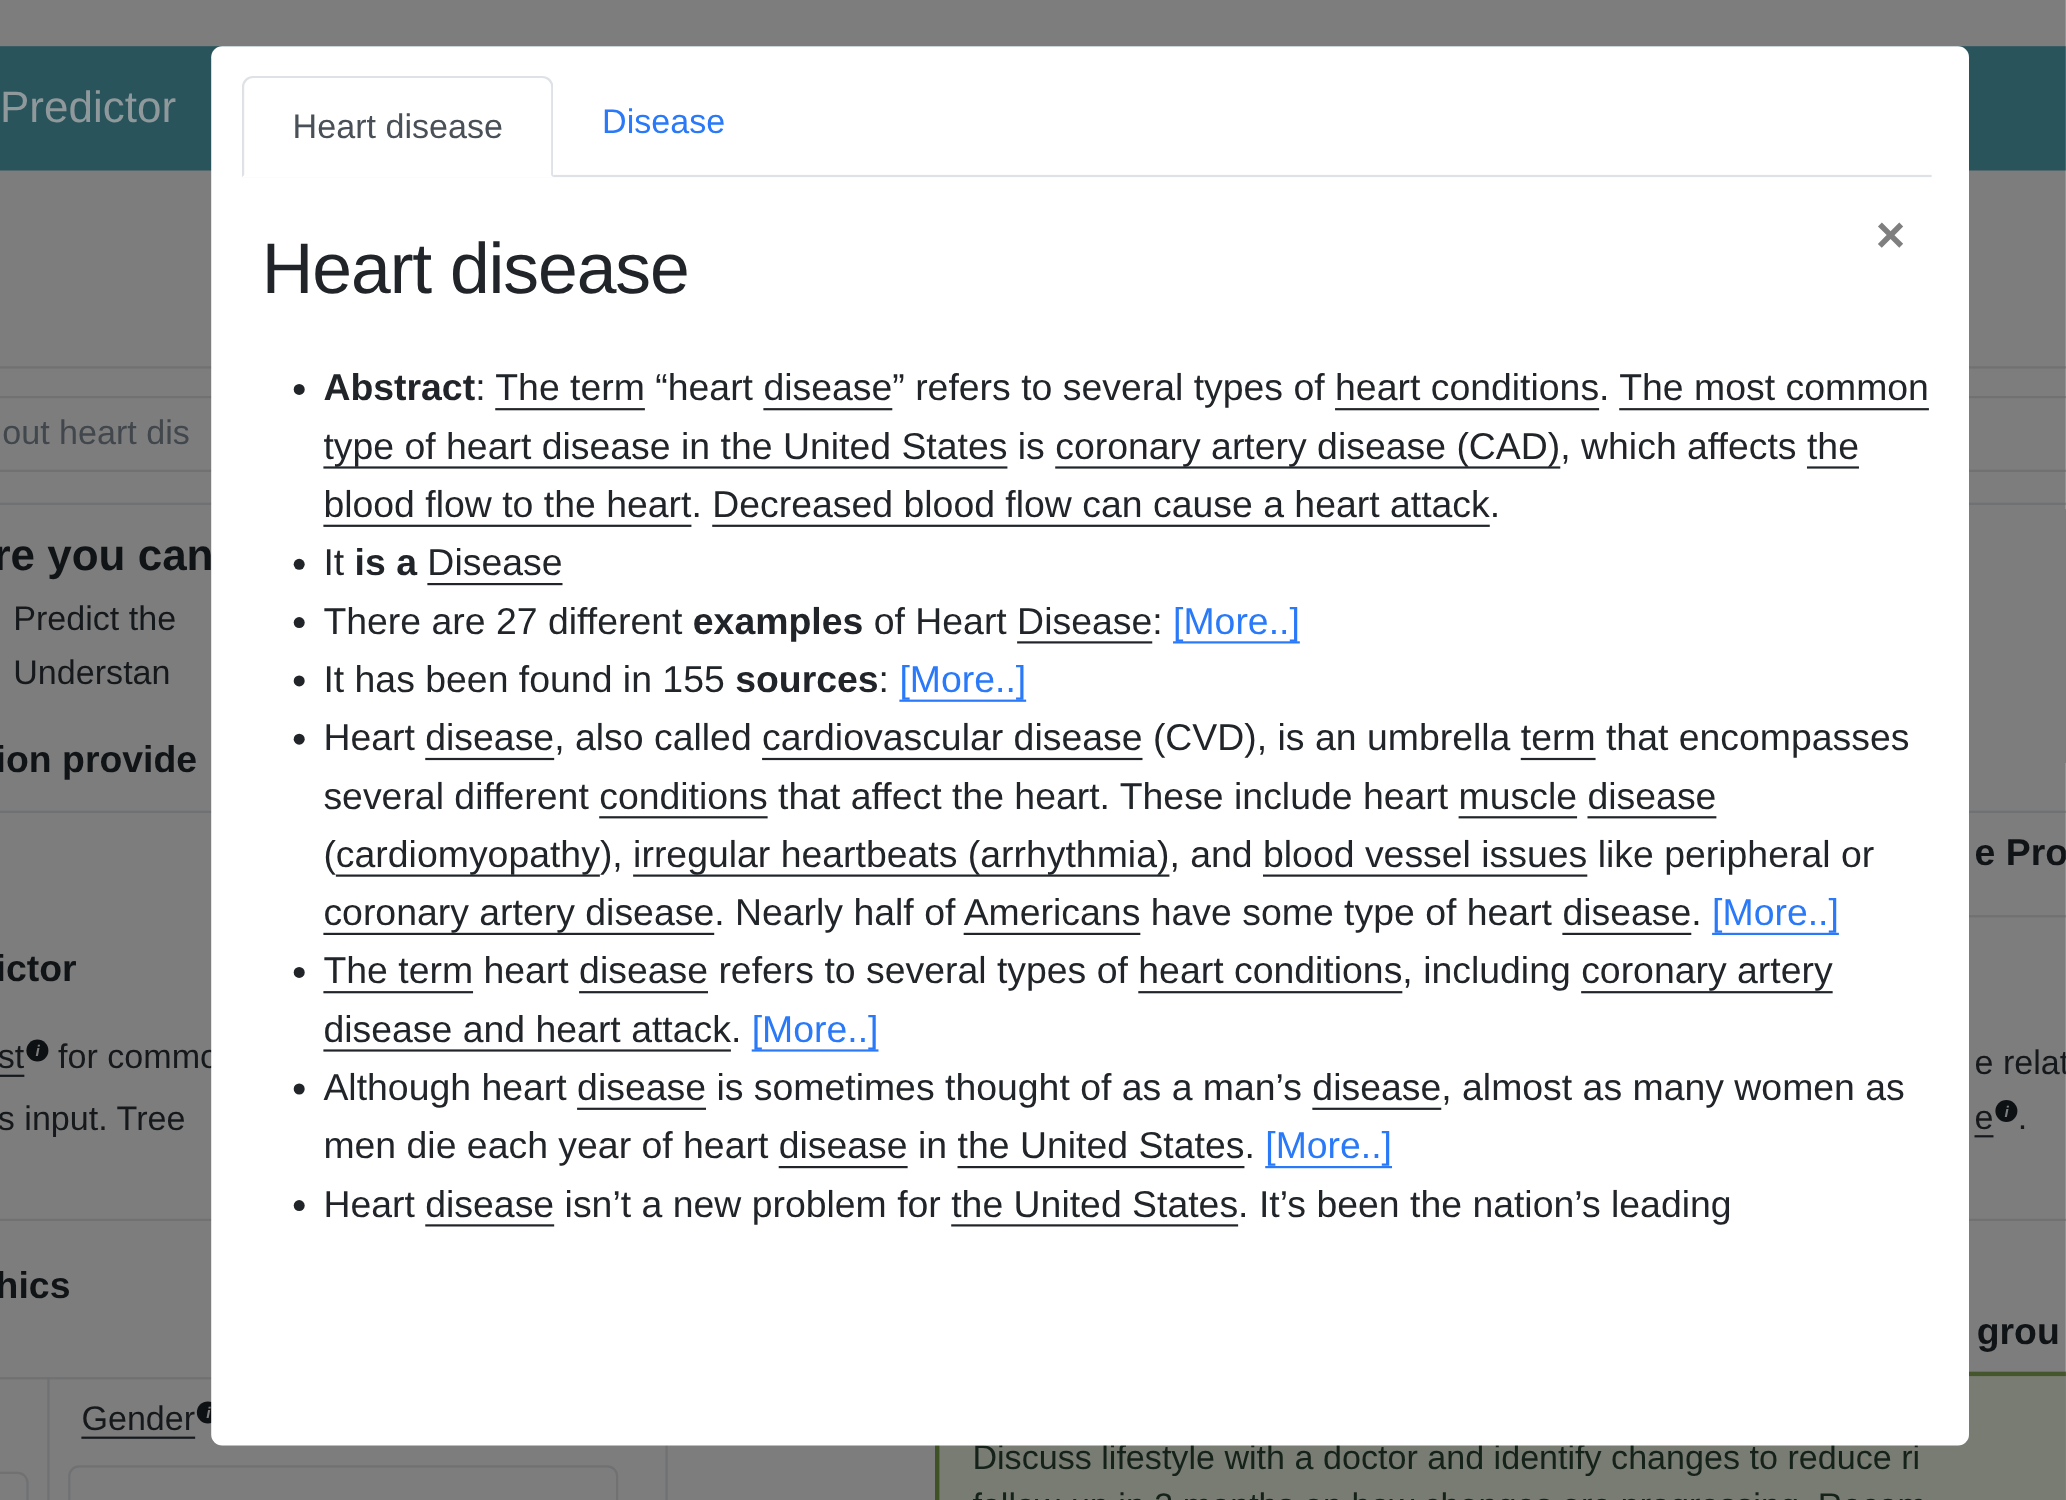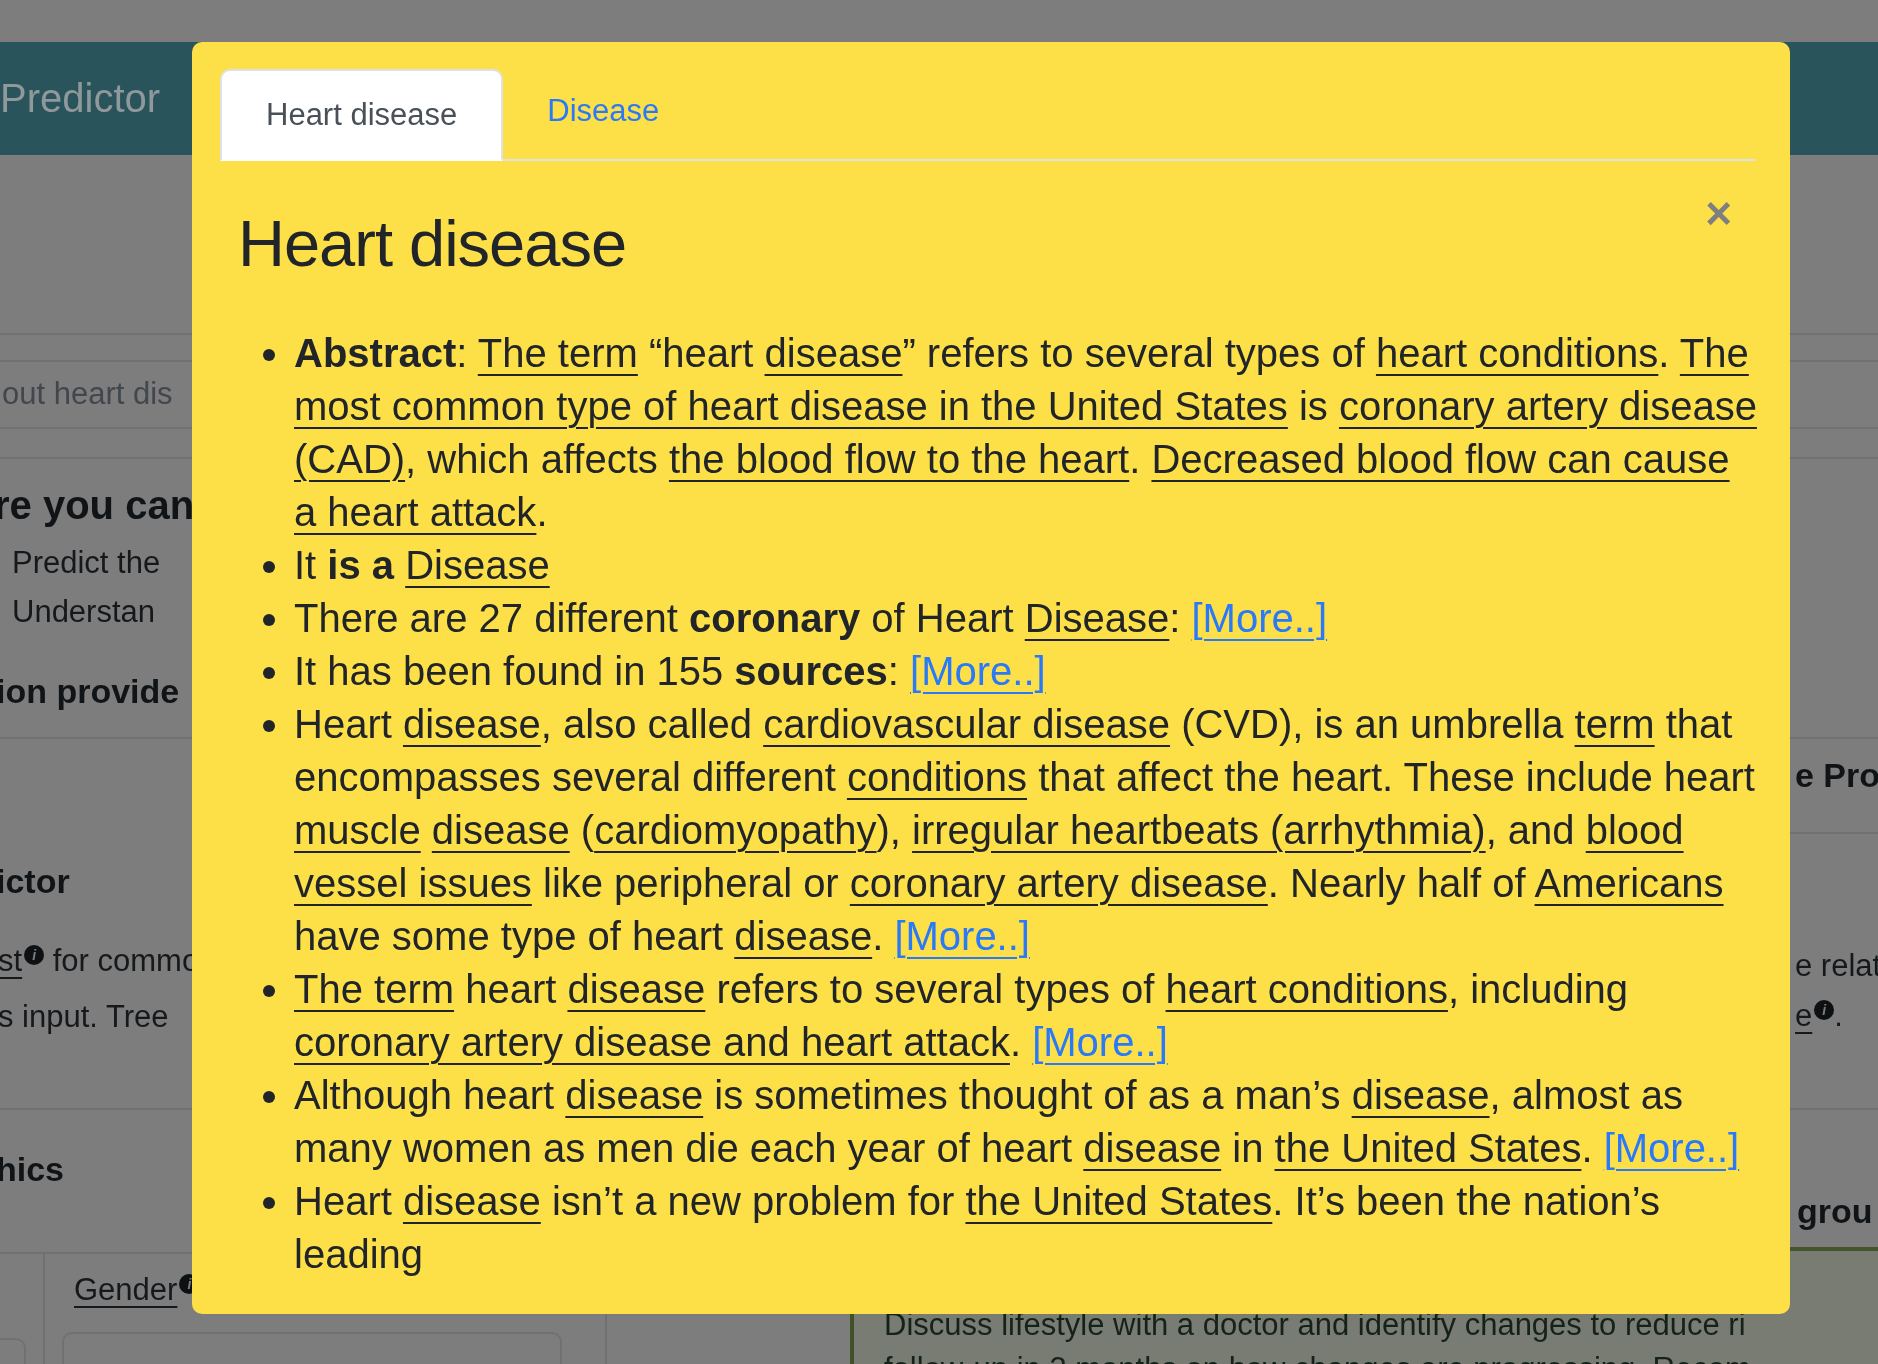--- a/index.html
+++ b/index.html
@@ -20,33 +20,33 @@
   .bg-txt .u { text-decoration:underline; text-decoration-thickness:2px; text-underline-offset:6px; }
   .info-ico { display:inline-block; vertical-align:super; width:20px; height:20px; border-radius:50%;
               background:#0e1114; color:#7d7d7d; font-size:14px; line-height:20px; text-align:center;
               font-weight:bold; font-style:italic; margin-left:2px; }
   .bg-box { position:absolute; border:2px solid #6f7173; border-radius:10px; }
   .alert-green { position:absolute; left:850px; top:1247px; width:1100px; height:200px;
                  background:#787c72; border-top:4px solid #46562c; border-left:4px solid #3f5226;
                  padding:52px 0 0 30px; color:#15221a; font-size:31px; line-height:44px; white-space:nowrap; }
 
   
-  .modal { position:absolute; left:192px; top:42px; width:1598px; height:1272px; background:#fde047;
+  .modal { position:absolute; left:192px; top:42px; width:1598px; height:1272px; background:#ffffff;
            border-radius:10px; overflow:hidden; }
   .tab-wrap { margin:29px 34px 0 28px; height:90px; border-bottom:2px solid #dee2e6;
               display:flex; align-items:flex-end; }
   .tab { font-size:31px; height:92px; line-height:88px; padding:0 44px; white-space:nowrap; cursor:pointer; }
   .tab.active { color:#495057; background:#fff; border:2px solid #dee2e6; border-bottom:2px solid #fff;
                 border-radius:10px 10px 0 0; margin-bottom:-2px; }
   .tab.inactive { color:#2979f8; }
   .close-x { position:absolute; right:58px; top:148px; font-size:46px; font-weight:bold; color:#7f7f7f;
              line-height:46px; cursor:pointer; }
   .modal-body { padding:0 32px 0 46px; color:#212529; }
   .modal-body h1 { margin-top:44px; font-size:65px; font-weight:500; line-height:78px; letter-spacing:-1px; }
-  .modal-body ul { margin:44px 0 0 0; padding-left:56px; font-size:40px; line-height:53px; list-style:disc outside; }
+  .modal-body ul { margin:44px 0 0 0; padding-left:56px; font-size:34px; line-height:53px; list-style:disc outside; }
   .modal-body ul.second { margin-top:0; }
   .modal-body h4 { margin-top:16px; font-size:32px; font-weight:bold; line-height:53px; }
   .modal-body li { margin:0; }
   .b { font-weight:bold; }
   .lk { color:#212529; text-decoration:underline; text-decoration-thickness:2px; text-underline-offset:7px; cursor:pointer; }
   .bl { color:#2979f8; text-decoration:underline; text-decoration-thickness:2px; text-underline-offset:7px; cursor:pointer; }
 </style>
 </head>
 <body>
 
@@ -98,21 +98,21 @@
   </div>
 
   <div class="close-x">×</div>
 
   <div class="modal-body">
     <h1>Heart disease</h1>
 
     <ul>
         <li><span class="b">Abstract</span><span>: </span><span class="lk">The term</span><span> “heart </span><span class="lk">disease</span><span>” refers to several types of </span><span class="lk">heart conditions</span><span>. </span><span class="lk">The most common type of heart disease in the United States</span><span> is </span><span class="lk">coronary artery disease (CAD)</span><span>, which affects </span><span class="lk">the blood flow to the heart</span><span>. </span><span class="lk">Decreased blood flow can cause a heart attack</span><span>.</span></li>
         <li><span>It </span><span class="b">is a</span><span> </span><span class="lk">Disease</span></li>
-        <li><span>There are 27 different </span><span class="b">coronary</span><span> of Heart </span><span class="lk">Disease</span><span>: </span><span class="bl">[More..]</span></li>
+        <li><span>There are 27 different </span><span class="b">examples</span><span> of Heart </span><span class="lk">Disease</span><span>: </span><span class="bl">[More..]</span></li>
         <li><span>It has been found in 155 </span><span class="b">sources</span><span>: </span><span class="bl">[More..]</span></li>
       </ul>
 
 
     <ul class="second">
         <li><span>Heart </span><span class="lk">disease</span><span>, also called </span><span class="lk">cardiovascular disease</span><span> (CVD), is an umbrella </span><span class="lk">term</span><span> that encompasses several different </span><span class="lk">conditions</span><span> that affect the heart. These include heart </span><span class="lk">muscle</span><span> </span><span class="lk">disease</span><span> (</span><span class="lk">cardiomyopathy</span><span>), </span><span class="lk">irregular heartbeats (arrhythmia)</span><span>, and </span><span class="lk">blood vessel issues</span><span> like peripheral or </span><span class="lk">coronary artery disease</span><span>. Nearly half of </span><span class="lk">Americans</span><span> have some type of heart </span><span class="lk">disease</span><span>. </span><span class="bl">[More..]</span></li>
         <li><span class="lk">The term</span><span> heart </span><span class="lk">disease</span><span> refers to several types of </span><span class="lk">heart conditions</span><span>, including </span><span class="lk">coronary artery disease and heart attack</span><span>. </span><span class="bl">[More..]</span></li>
         <li><span>Although heart </span><span class="lk">disease</span><span> is sometimes thought of as a man’s </span><span class="lk">disease</span><span>, almost as many women as men die each year of heart </span><span class="lk">disease</span><span> in </span><span class="lk">the United States</span><span>. </span><span class="bl">[More..]</span></li>
         <li><span>Heart </span><span class="lk">disease</span><span> isn’t a new problem for </span><span class="lk">the United States</span><span>. It’s been the nation’s leading</span></li>
       </ul>

